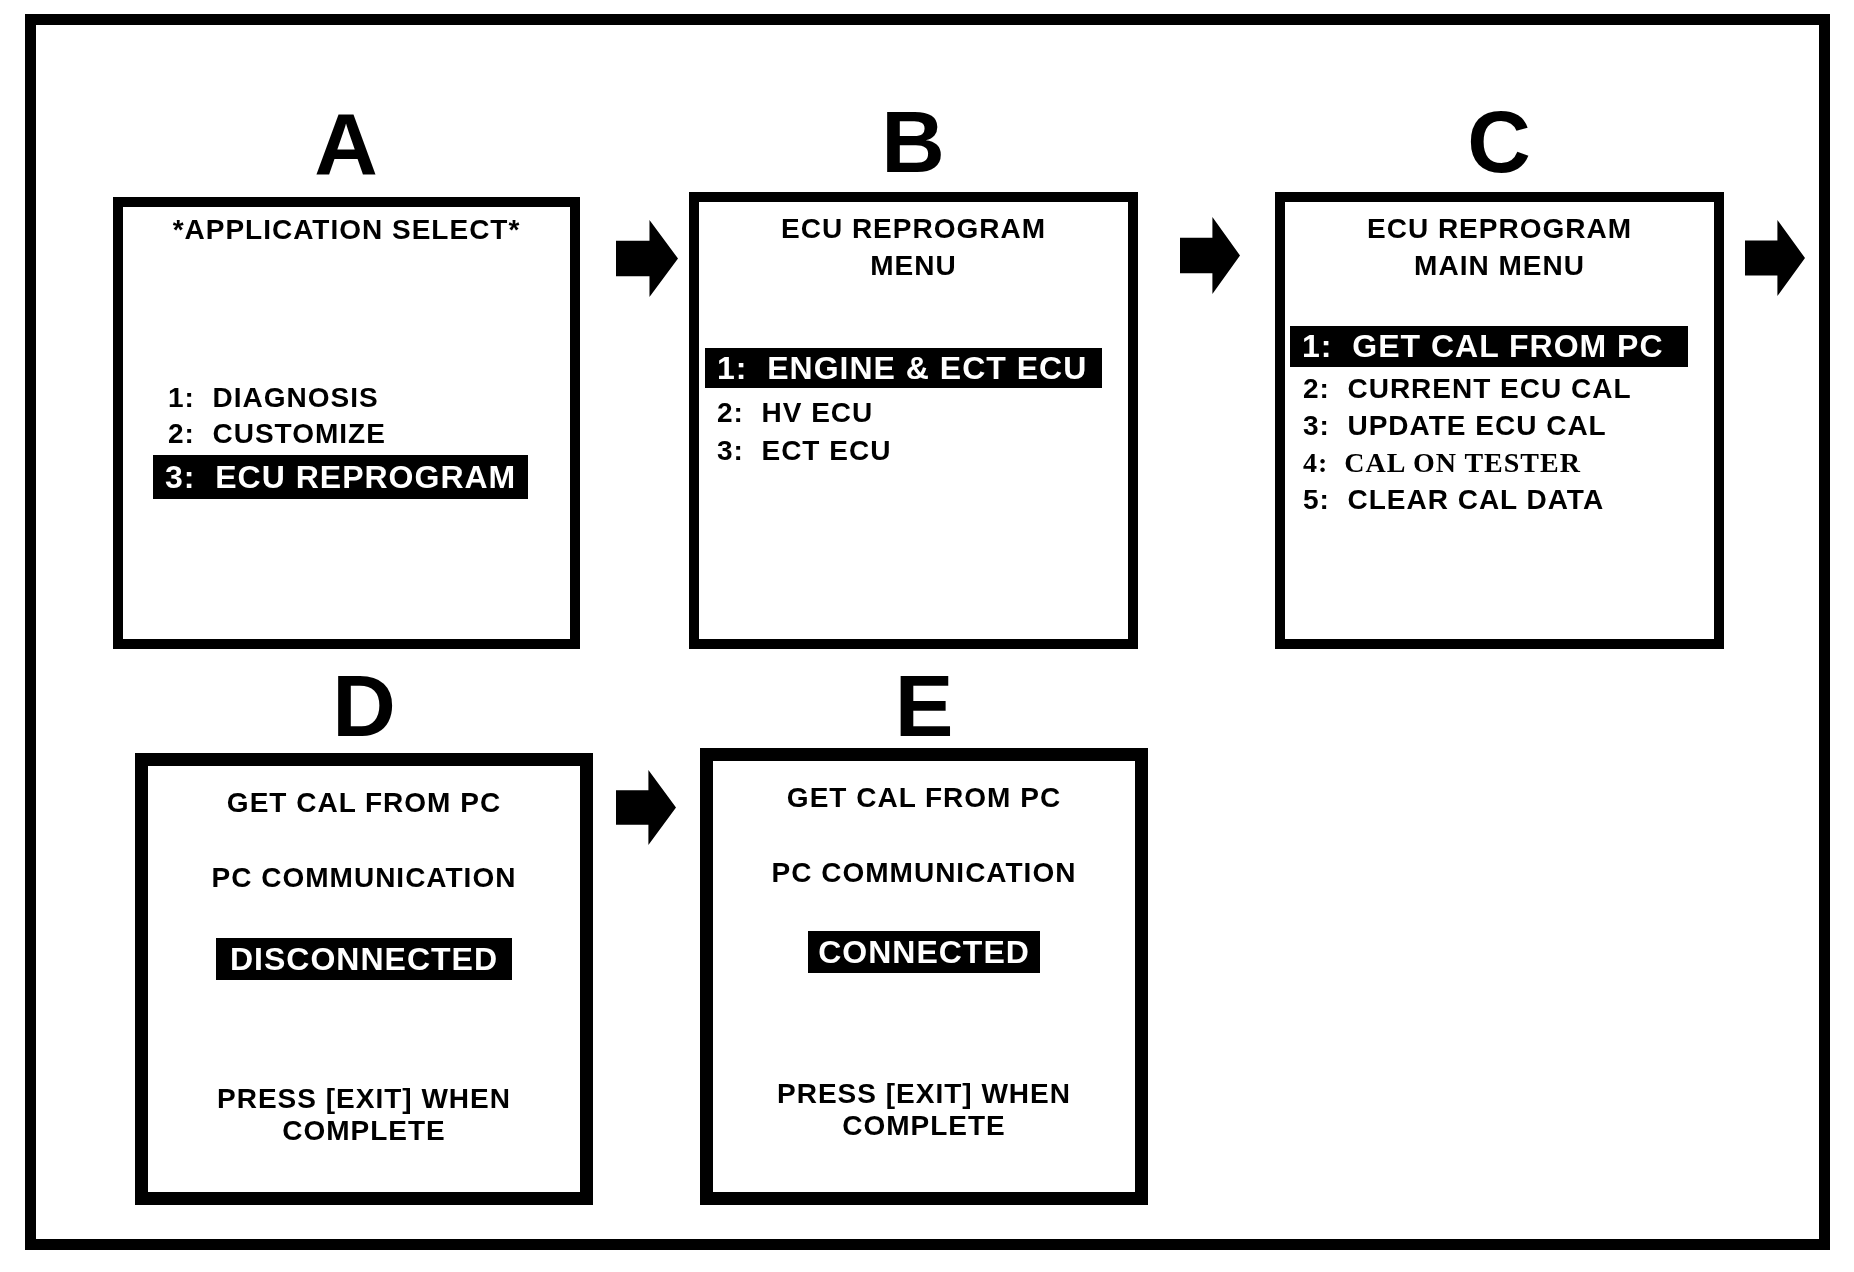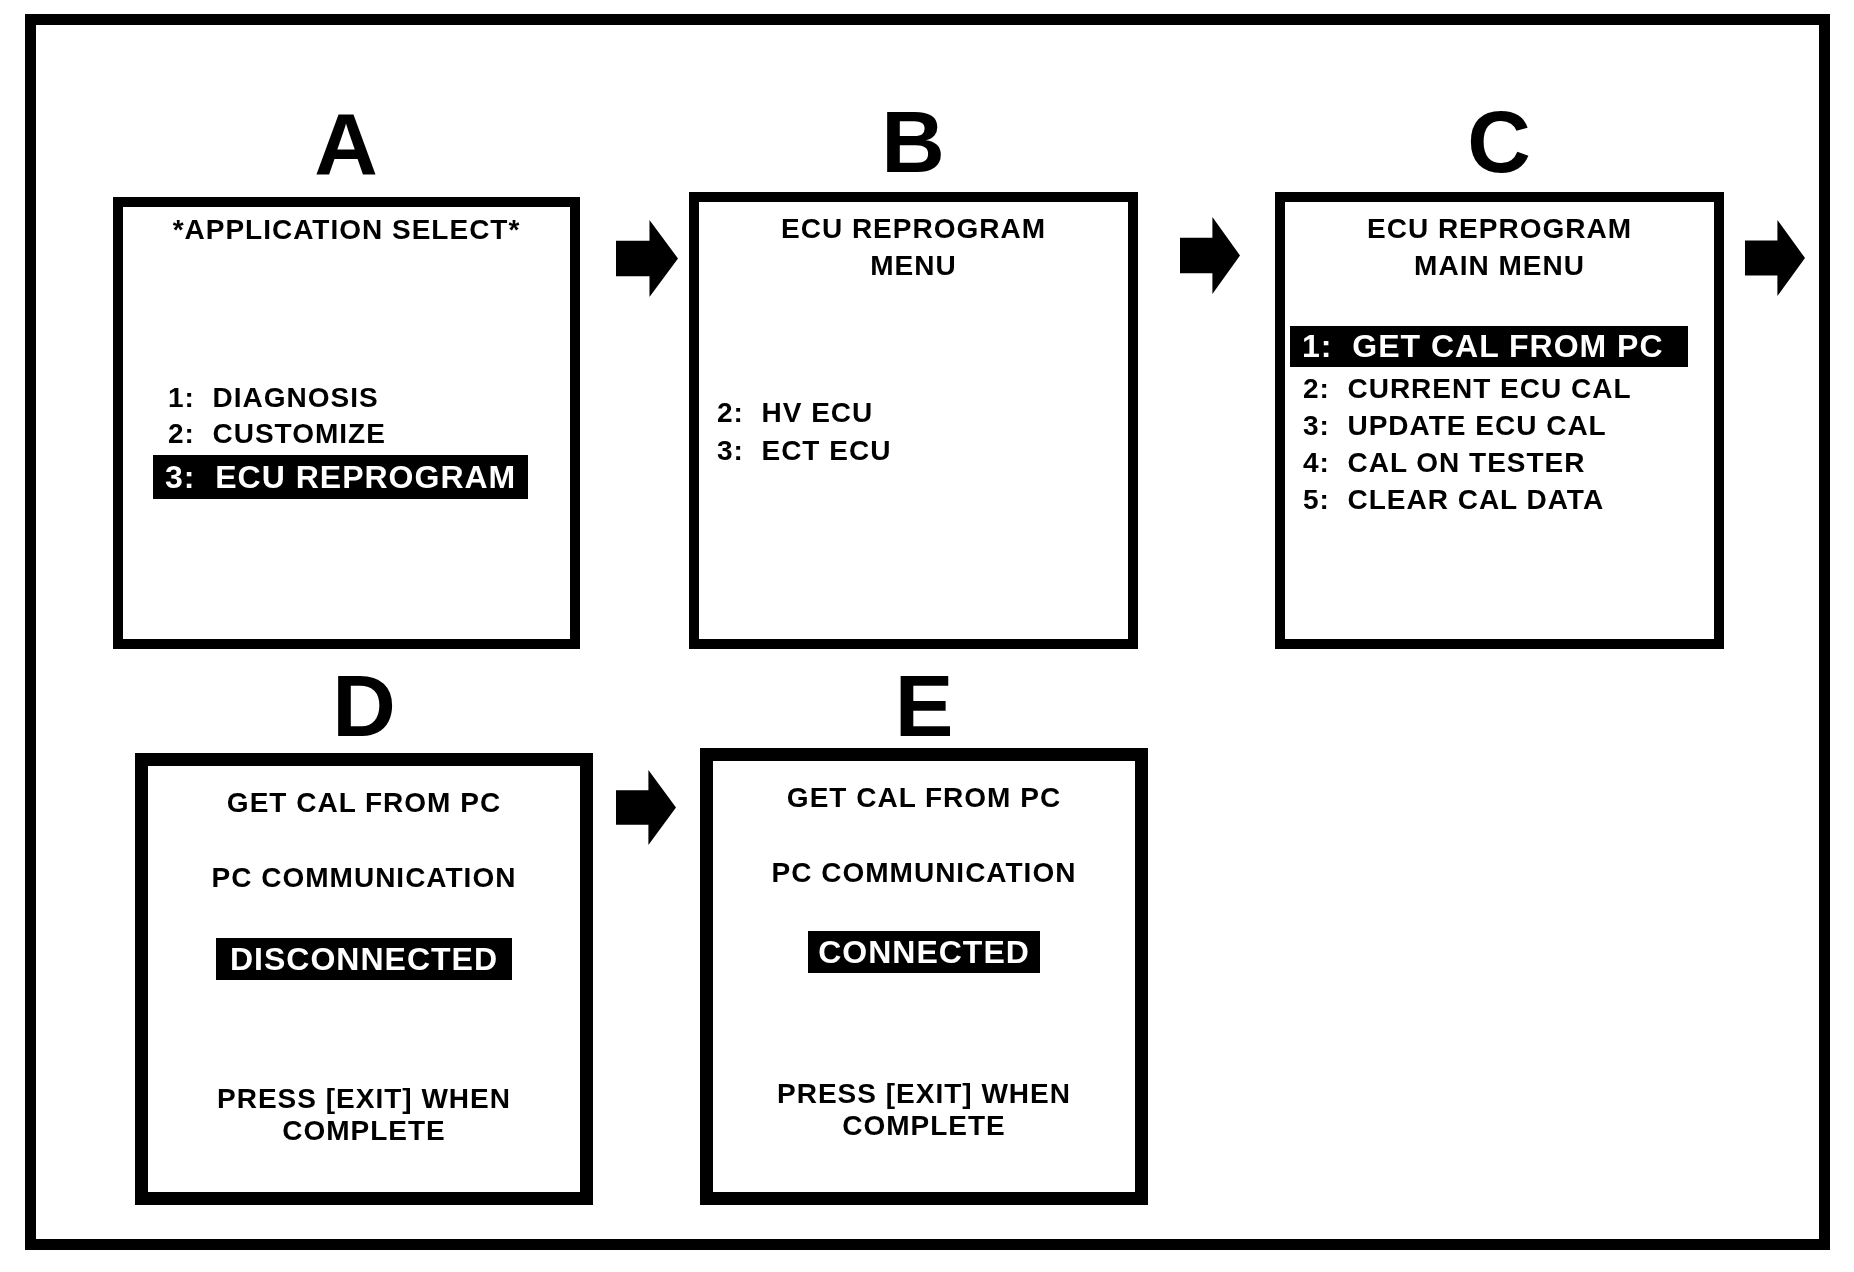--- a/index.html
+++ b/index.html
@@ -63,31 +63,32 @@
   <div class="screen" style="left:113px; top:197px; width:467px; height:452px;">
     <div class="scr-line center" style="top:8px;">*APPLICATION SELECT*</div>
     <div class="scr-line" style="left:45px; top:176px;">1:  DIAGNOSIS</div>
     <div class="scr-line" style="left:45px; top:212px;">2:  CUSTOMIZE</div>
     <div class="hl-bar pad" style="left:30px; top:248px; width:375px; height:44px;">3:  ECU REPROGRAM</div>
   </div>
 
   <div class="screen" style="left:689px; top:192px; width:449px; height:457px;">
     <div class="scr-line center" style="top:12px;">ECU REPROGRAM</div>
     <div class="scr-line center" style="top:49px;">MENU</div>
+    <div class="hl-bar pad" style="left:6px; top:146px; width:397px; height:40px;">1:  ENGINE &amp; ECT ECU</div>
     <div class="scr-line" style="left:18px; top:196px;">2:  HV ECU</div>
     <div class="scr-line" style="left:18px; top:234px;">3:  ECT ECU</div>
   </div>
 
   <div class="screen" style="left:1275px; top:192px; width:449px; height:457px;">
     <div class="scr-line center" style="top:12px;">ECU REPROGRAM</div>
     <div class="scr-line center" style="top:49px;">MAIN MENU</div>
     <div class="hl-bar pad" style="left:5px; top:124px; width:398px; height:41px;">1:  GET CAL FROM PC</div>
     <div class="scr-line" style="left:18px; top:172px;">2:  CURRENT ECU CAL</div>
     <div class="scr-line" style="left:18px; top:209px;">3:  UPDATE ECU CAL</div>
-    <div class="scr-line" style="left:18px; top:246px;">4:  CAL ON TESTER</div>
+    <div class="scr-line" style="left:18px; top:246px;font-family:Liberation Serif, serif;">4:  CAL ON TESTER</div>
     <div class="scr-line" style="left:18px; top:283px;">5:  CLEAR CAL DATA</div>
   </div>
 
   <div class="screen thick" style="left:135px; top:753px; width:458px; height:452px;">
     <div class="scr-line center" style="top:22px;">GET CAL FROM PC</div>
     <div class="scr-line center" style="top:97px;">PC COMMUNICATION</div>
     <div class="hl-bar centered" style="top:172px; width:296px; height:42px;">DISCONNECTED</div>
     <div class="scr-line center" style="top:318px;">PRESS [EXIT] WHEN</div>
     <div class="scr-line center" style="top:350px;">COMPLETE</div>
   </div>

